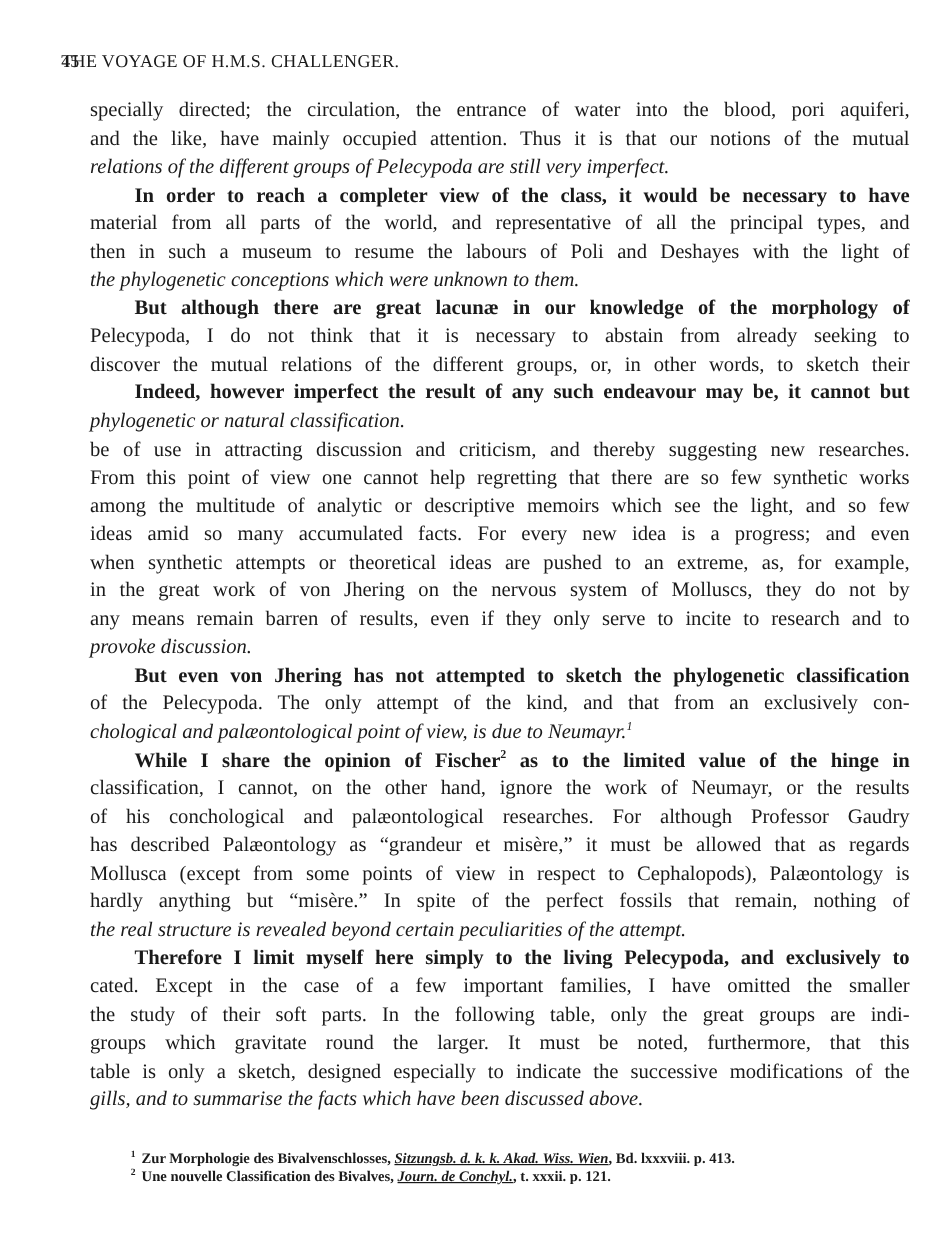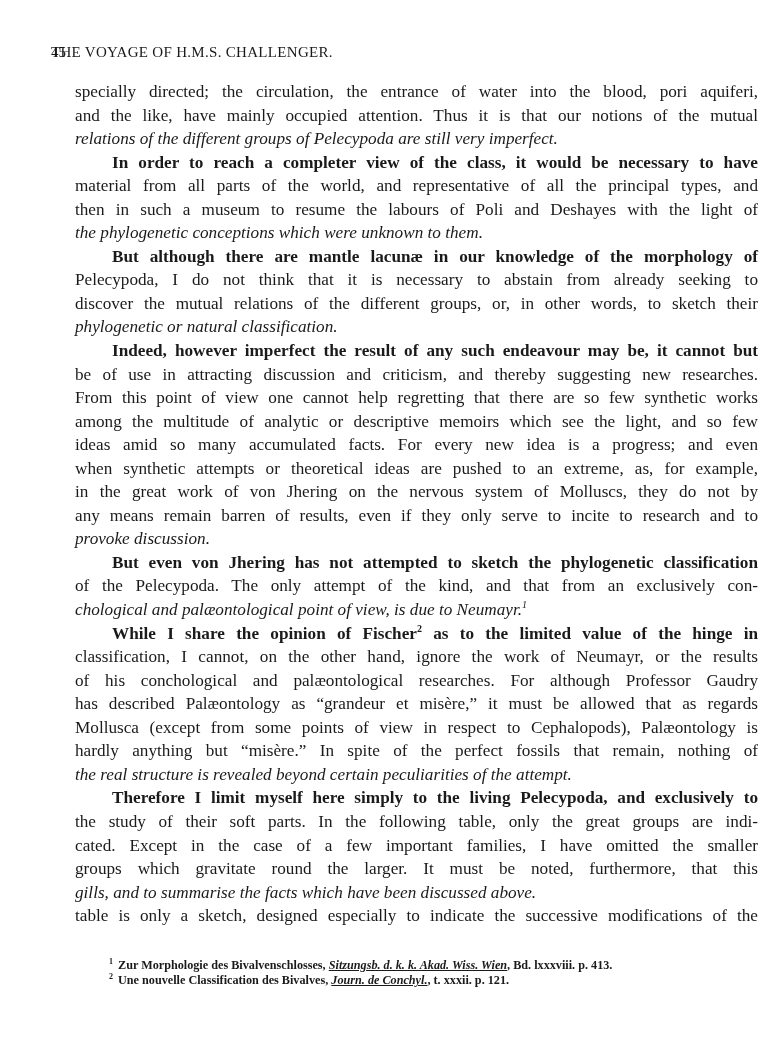--- a/index.html
+++ b/index.html
@@ -28,48 +28,48 @@
   </div>
 
   <div class="body" id="body">
       <span class="line"><span>specially directed; the circulation, the entrance of water into the blood, pori aquiferi,</span></span>
       <span class="line"><span>and the like, have mainly occupied attention.  Thus it is that our notions of the mutual</span></span>
       <span class="line last"><span>relations of the different groups of Pelecypoda are still very imperfect.</span></span>
       <span class="line indent"><span>In order to reach a completer view of the class, it would be necessary to have</span></span>
       <span class="line"><span>material from all parts of the world, and representative of all the principal types, and</span></span>
       <span class="line"><span>then in such a museum to resume the labours of Poli and Deshayes with the light of</span></span>
       <span class="line last"><span>the phylogenetic conceptions which were unknown to them.</span></span>
-      <span class="line indent"><span>But although there are mantle lacunæ in our knowledge of the morphology of</span></span>
+      <span class="line indent"><span>But although there are great lacunæ in our knowledge of the morphology of</span></span>
       <span class="line"><span>Pelecypoda, I do not think that it is necessary to abstain from already seeking to</span></span>
       <span class="line"><span>discover the mutual relations of the different groups, or, in other words, to sketch their</span></span>
+      <span class="line indent"><span>Indeed, however imperfect the result of any such endeavour may be, it cannot but</span></span>
       <span class="line last"><span>phylogenetic or natural classification.</span></span>
-      <span class="line indent"><span>Indeed, however imperfect the result of any such endeavour may be, it cannot but</span></span>
       <span class="line"><span>be of use in attracting discussion and criticism, and thereby suggesting new researches.</span></span>
       <span class="line"><span>From this point of view one cannot help regretting that there are so few synthetic works</span></span>
       <span class="line"><span>among the multitude of analytic or descriptive memoirs which see the light, and so few</span></span>
       <span class="line"><span>ideas amid so many accumulated facts.  For every new idea is a progress; and even</span></span>
       <span class="line"><span>when synthetic attempts or theoretical ideas are pushed to an extreme, as, for example,</span></span>
       <span class="line"><span>in the great work of von Jhering on the nervous system of Molluscs, they do not by</span></span>
       <span class="line"><span>any means remain barren of results, even if they only serve to incite to research and to</span></span>
       <span class="line last"><span>provoke discussion.</span></span>
       <span class="line indent"><span>But even von Jhering has not attempted to sketch the phylogenetic classification</span></span>
       <span class="line"><span>of the Pelecypoda.  The only attempt of the kind, and that from an exclusively con-</span></span>
       <span class="line last"><span>chological and palæontological point of view, is due to Neumayr.</span><sup>1</sup></span>
       <span class="line indent"><span>While I share the opinion of Fischer</span><sup>2</sup><span> as to the limited value of the hinge in</span></span>
       <span class="line"><span>classification, I cannot, on the other hand, ignore the work of Neumayr, or the results</span></span>
       <span class="line"><span>of his conchological and palæontological researches.  For although Professor Gaudry</span></span>
       <span class="line"><span>has described Palæontology as “grandeur et misère,” it must be allowed that as regards</span></span>
       <span class="line"><span>Mollusca (except from some points of view in respect to Cephalopods), Palæontology is</span></span>
       <span class="line"><span>hardly anything but “misère.”  In spite of the perfect fossils that remain, nothing of</span></span>
       <span class="line last"><span>the real structure is revealed beyond certain peculiarities of the attempt.</span></span>
       <span class="line indent"><span>Therefore I limit myself here simply to the living Pelecypoda, and exclusively to</span></span>
+      <span class="line"><span>cated.  Except in the case of a few important families, I have omitted the smaller</span></span>
       <span class="line"><span>the study of their soft parts.  In the following table, only the great groups are indi-</span></span>
-      <span class="line"><span>cated.  Except in the case of a few important families, I have omitted the smaller</span></span>
       <span class="line"><span>groups which gravitate round the larger.  It must be noted, furthermore, that this</span></span>
+      <span class="line"><span>table is only a sketch, designed especially to indicate the successive modifications of the</span></span>
       <span class="line last"><span>gills, and to summarise the facts which have been discussed above.</span></span>
-      <span class="line"><span>table is only a sketch, designed especially to indicate the successive modifications of the</span></span>
     </div>
 
   <div class="footnotes" id="footnotes">
       <span class="fn"><sup>1</sup><span>Zur Morphologie des Bivalvenschlosses, </span><i>Sitzungsb. d. k. k. Akad. Wiss. Wien</i><span>, Bd. lxxxviii. p. 413.</span></span>
       <span class="fn"><sup>2</sup><span>Une nouvelle Classification des Bivalves, </span><i>Journ. de Conchyl.</i><span>, t. xxxii. p. 121.</span></span>
     </div>
 </div>
 
 </body></html>

